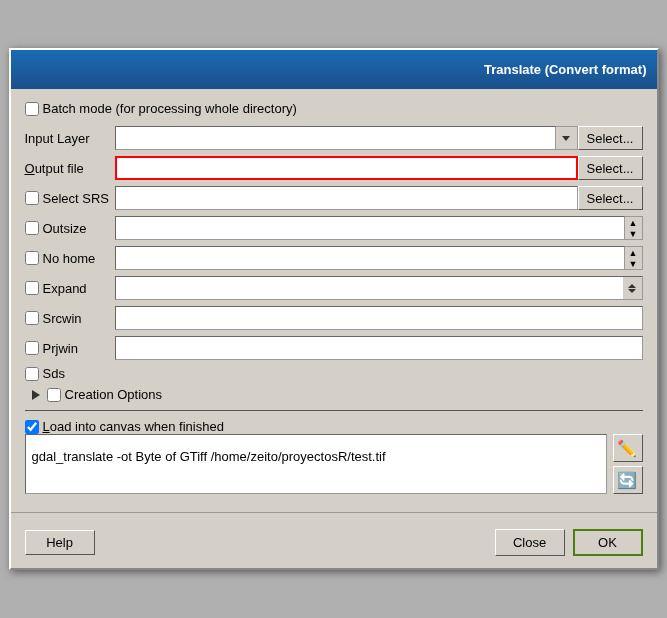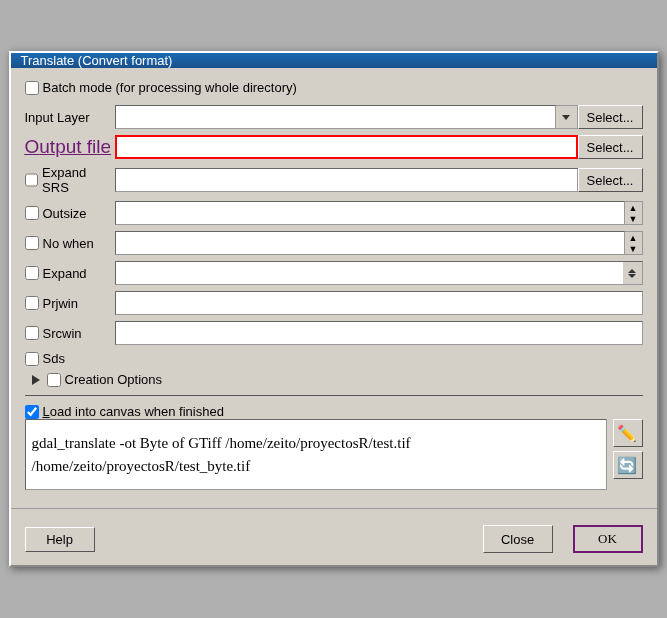--- a/index.html
+++ b/index.html
@@ -17,23 +17,23 @@
       background: #d4d0c8;
       border: 2px solid #888;
       border-top: 2px solid #fff;
       border-left: 2px solid #fff;
       width: 650px;
       box-shadow: 2px 2px 8px rgba(0,0,0,0.5);
     }
     .title-bar {
       background: linear-gradient(to bottom, #1a6bb5, #1a4f8a);
       color: white;
-      text-align: left;
-      padding: 0 10px;
-      font-weight: normal;
+      text-align: right;
+      padding: 12px 10px;
+      font-weight: bold;
       font-size: 13px;
     }
     .content {
       padding: 12px 14px;
     }
     .row {
       display: flex;
       margin-bottom: 6px;
     }
     .label-col {
@@ -41,23 +41,22 @@
       min-width: 90px;
       display: flex;
       align-items: center;
       gap: 4px;
     }
     .label-text {
       font-size: 13px;
       color: #000;
     }
     .label-underline {
-      text-decoration: underline;
-      font-size: 19px;
-      color: #701a75;
+      font-size: 13px;
+      color: #000000;
     }
     .input-group {
       flex: 1;
       display: flex;
       align-items: center;
       gap: 0;
     }
     input[type="text"], .combo-input {
       background: #fff;
       border: 1px solid #999;
@@ -184,22 +183,22 @@
       display: flex;
       align-items: flex-start;
       margin-bottom: 0;
     }
     .command-box {
       background: #fff;
       border: 1px solid #999;
       border-top: 1px solid #666;
       border-left: 1px solid #666;
       padding: 12px 6px;
-      font-size: 15px;
-      font-family: Liberation Serif, serif;
+      font-size: 13px;
+      font-family: Liberation Sans, sans-serif;
       min-height: 60px;
       flex: 1;
       line-height: 1.5;
     }
     .cmd-btn-col {
       display: flex;
       flex-direction: column;
       gap: 4px;
       margin-left: 6px;
     }
@@ -220,38 +219,37 @@
     }
     .footer {
       display: flex;
       align-items: center;
       justify-content: space-between;
       padding: 16px 14px 12px 14px;
       border-top: 1px solid #999;
     }
     .footer-right {
       display: flex;
-      gap: 20px;
+      gap: 8px;
       justify-content: flex-end;
     }
     .footer-btn {
       background: #d4d0c8;
       border: 1px solid #888;
       border-top: 1px solid #fff;
       border-left: 1px solid #fff;
       border-bottom: 1px solid #555;
       border-right: 1px solid #555;
       padding: 4px 16px;
       font-size: 13px;
       cursor: pointer;
       min-width: 70px;
     }
     .ok-btn {
-      border: 2px solid #701a75;
-      font-family: Liberation Serif, serif;
+      border: 2px solid #4d7c0f;
     }
     .batch-row {
       display: flex;
       align-items: flex-end;
       margin-bottom: 10px;
     }
     
     .spinner-wrapper {
       flex: 1;
       display: flex;
@@ -316,21 +314,21 @@
       <div class="input-group">
         <input type="text" class="full-input output-file-input" style="">
         <button class="select-btn">Select...</button>
       </div>
     </div>
 
     <div class="row">
       <div class="label-col">
         <label class="checkbox-label">
           <input type="checkbox" style="">
-          <span>Expand SRS</span>
+          <span>Select SRS</span>
         </label>
       </div>
       <div class="input-group">
         <input type="text" class="full-input" style="">
         <button class="select-btn">Select...</button>
       </div>
     </div>
 
     <div class="row">
       <div class="label-col">
@@ -347,21 +345,21 @@
             <button class="spin-btn">▼</button>
           </div>
         </div>
       </div>
     </div>
 
     <div class="row">
       <div class="label-col">
         <label class="checkbox-label">
           <input type="checkbox" style="">
-          <span>No when</span>
+          <span>No home</span>
         </label>
       </div>
       <div class="input-group">
         <div class="spinner-wrapper">
           <input type="text" style="">
           <div class="spinner-btns">
             <button class="spin-btn">▲</button>
             <button class="spin-btn">▼</button>
           </div>
         </div>
@@ -383,33 +381,33 @@
             <div class="combo-btn-arrow down"></div>
           </div>
         </div>
       </div>
     </div>
 
     <div class="row">
       <div class="label-col">
         <label class="checkbox-label">
           <input type="checkbox" style="">
+          <span>Srcwin</span>
+        </label>
+      </div>
+      <div class="input-group">
+        <input type="text" class="full-input" style="">
+      </div>
+    </div>
+
+    <div class="row">
+      <div class="label-col">
+        <label class="checkbox-label">
+          <input type="checkbox" style="">
           <span>Prjwin</span>
-        </label>
-      </div>
-      <div class="input-group">
-        <input type="text" class="full-input" style="">
-      </div>
-    </div>
-
-    <div class="row">
-      <div class="label-col">
-        <label class="checkbox-label">
-          <input type="checkbox" style="">
-          <span>Srcwin</span>
         </label>
       </div>
       <div class="input-group">
         <input type="text" class="full-input" style="">
       </div>
     </div>
 
     <div class="row">
       <div class="label-col">
         <label class="checkbox-label">
@@ -436,21 +434,20 @@
         <input type="checkbox" checked="" style="">
         <span><u>L</u>oad into canvas when finished</span>
       </label>
     </div>
 
     <div style="display:flex;align-items:stretch;margin-bottom:6px;">
       <div class="command-box">
         <div>
           <span>gdal_translate </span><span class="highlight">-ot Byte</span><span> of GTiff /home/zeito/proyectosR/test.tif</span>
         </div>
-        <div>/home/zeito/proyectosR/test_byte.tif</div>
       </div>
       <div class="cmd-btn-col">
         <button class="cmd-icon-btn" title="Edit">✏️</button>
         <button class="cmd-icon-btn" title="Refresh">🔄</button>
       </div>
     </div>
   </div>
 
   <div class="footer">
     <button class="footer-btn">Help</button>

